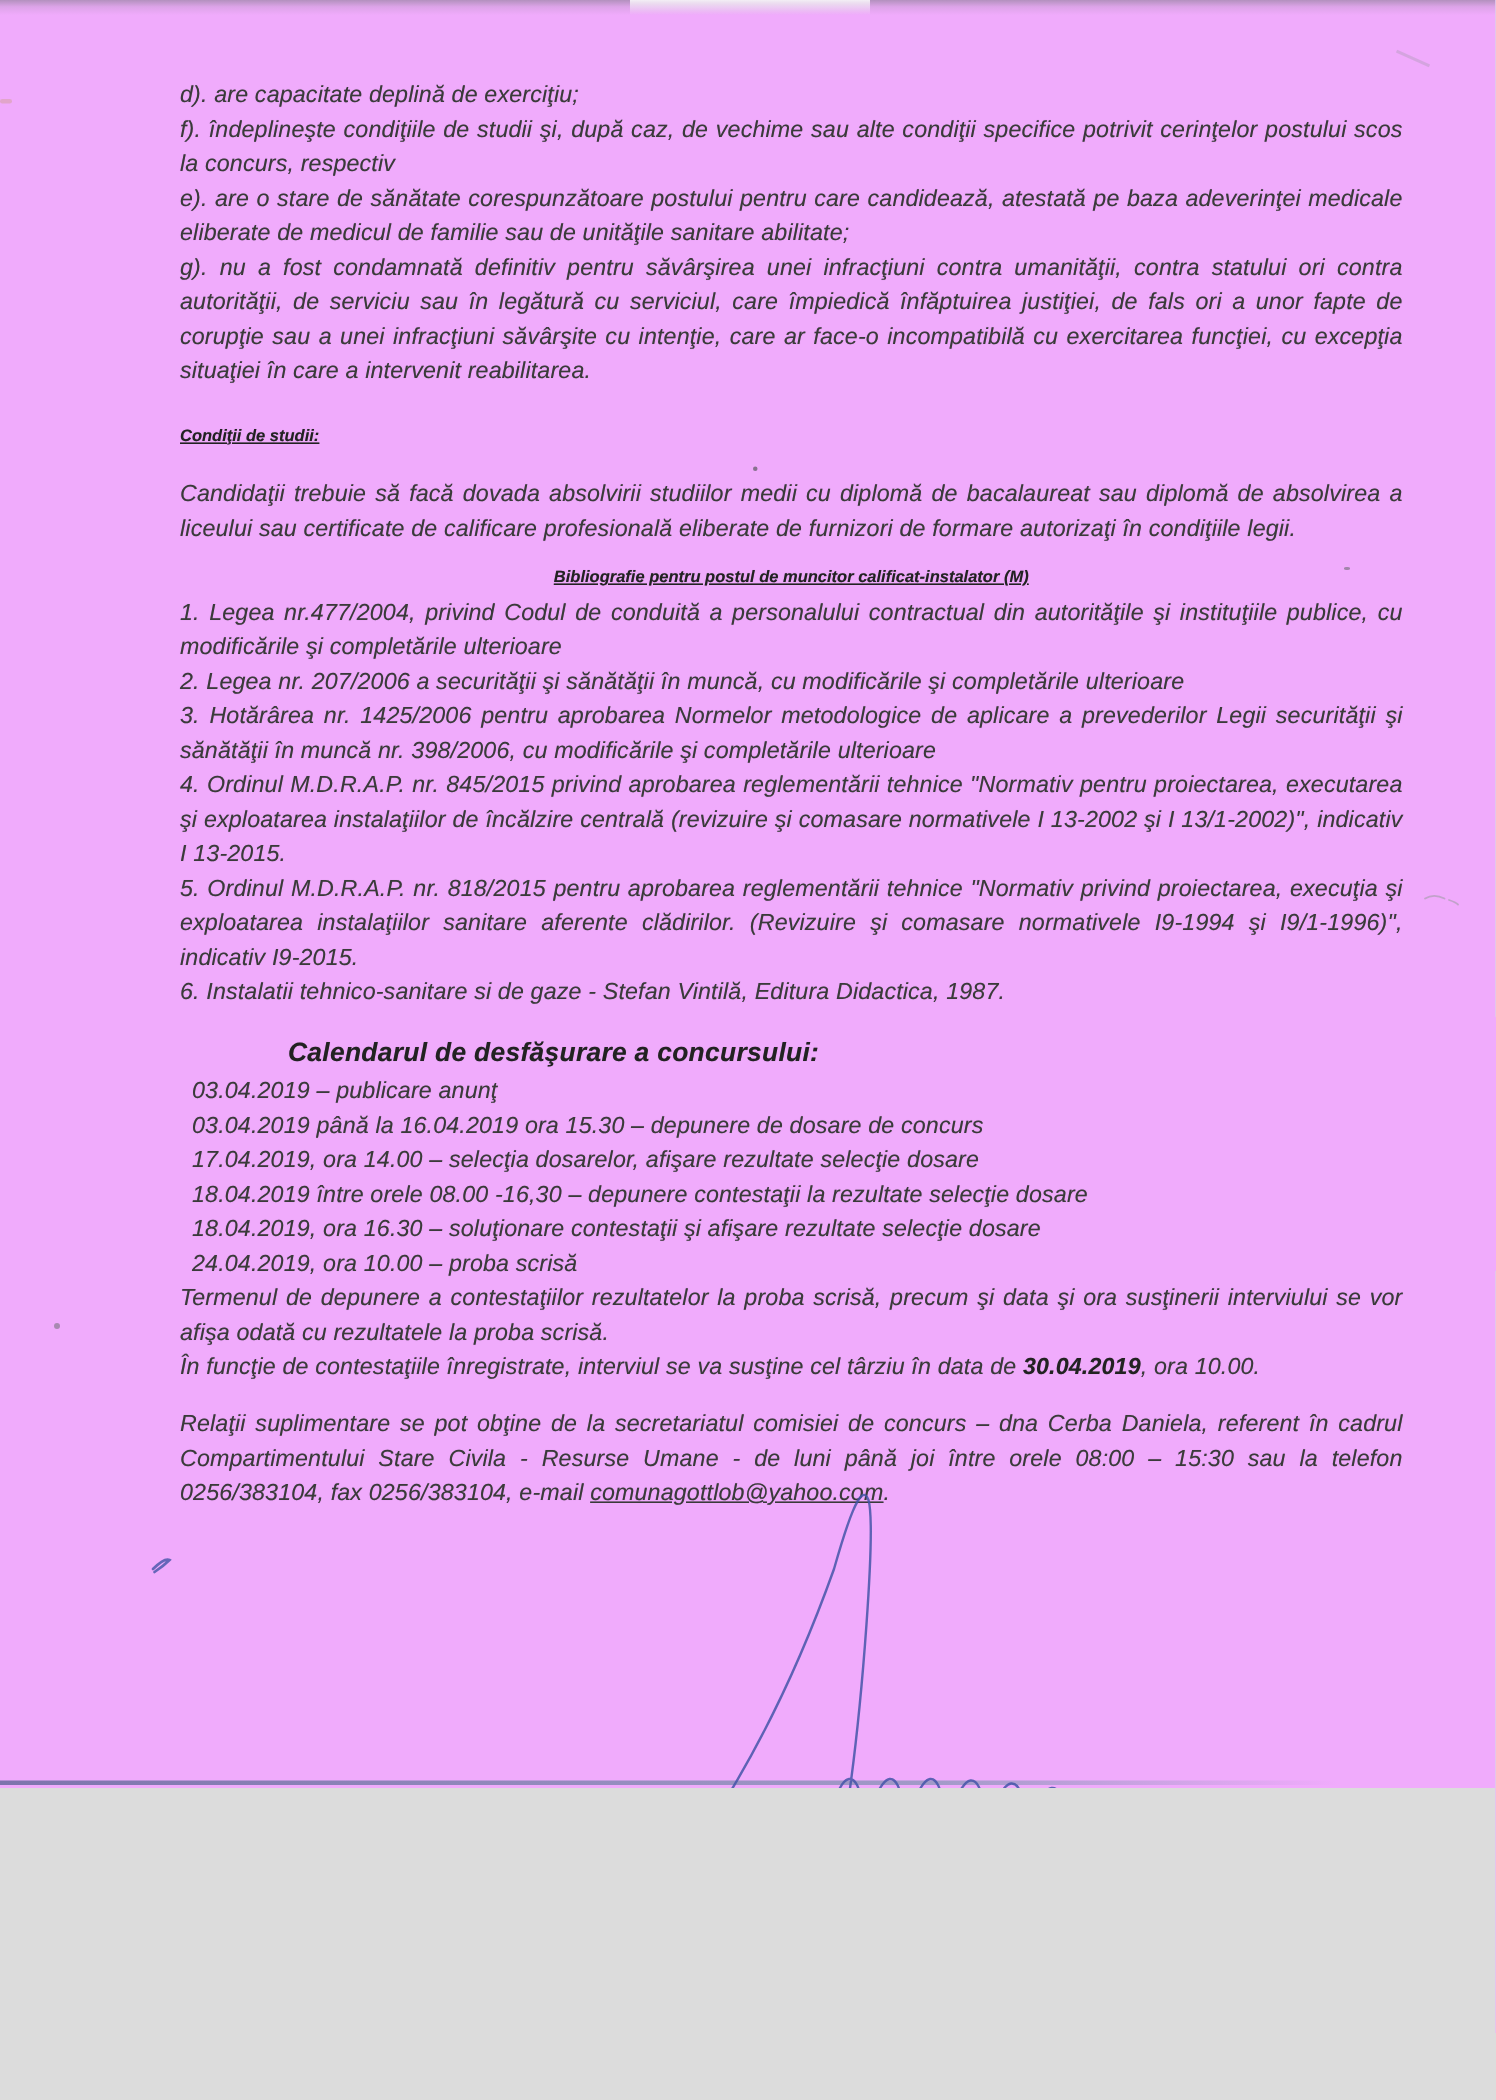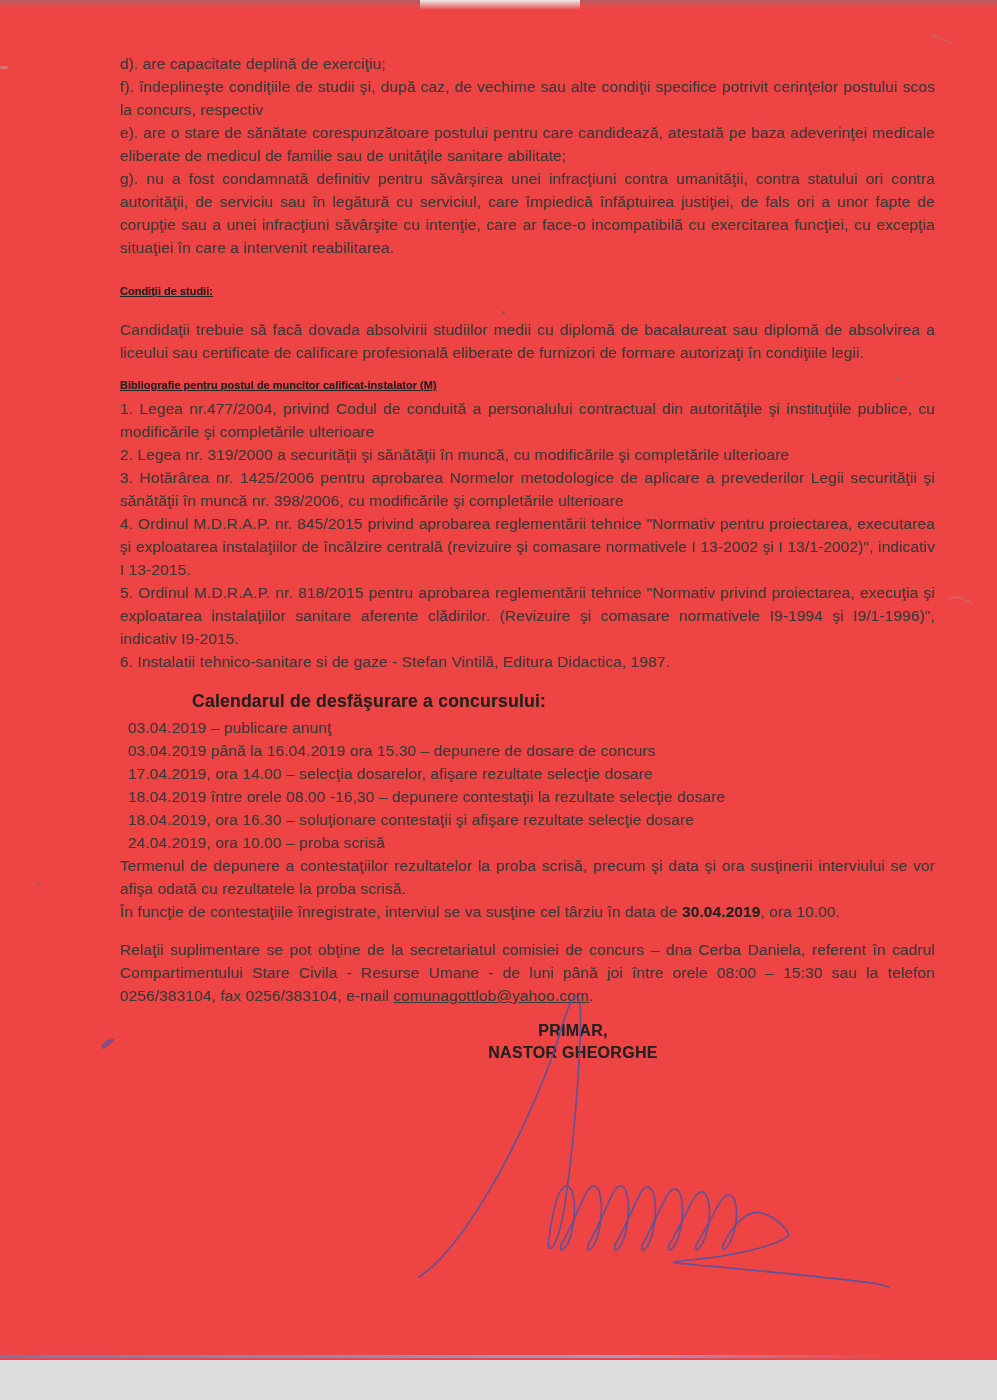--- a/index.html
+++ b/index.html
@@ -1,33 +1,34 @@
 <!DOCTYPE html>
 <html><head>
 <meta charset="utf-8">
 <style>
   html,body{margin:0;padding:0;background:#dcdcdc;}
   .page{
-    position:relative; width:997px; height:1360px; margin:0;
-    background:#ef4444; overflow:hidden;
+    position:relative; width:997px; height:1192px; margin:0;
+    background:#f0abfc; overflow:hidden;
     font-family:"Liberation Sans", sans-serif;
+    font-style:italic;
   }
   .content{position:absolute; left:120px; right:62px; top:52px;}
   .content p{
     margin:0; font-size:15.5px; line-height:23px; color:#3a3a3a;
     text-align:justify; text-shadow:0 0 .45px rgba(58,58,58,.38);
     letter-spacing:.1px;
   }
   .bold{font-weight:bold; color:#222;}
   .uh{
     display:block; font-size:11px; font-weight:bold; color:#222;
     text-decoration:underline; margin:21px 0 15px 0; line-height:23px;
     text-shadow:0 0 .45px rgba(30,30,30,.4);
   }
-  .bib-h{margin:10px 0 0 0;}
+  .bib-h{margin:10px 0 0 0;text-align:center;}
   .cal-h{
     display:block; font-size:17.6px; font-weight:bold; color:#222;
     margin:15px 0 2px 72px; line-height:26px; letter-spacing:.2px;
     text-shadow:0 0 .45px rgba(30,30,30,.4);
   }
   .content p.cal{text-align:left; margin-left:8px;}
   .content p.ih{margin-top:14px; font-weight:bold; color:#222;}
   .content p.contact{margin-top:15px;}
   .email{text-decoration:underline;}
   .sig-block{margin:13px 0 0 303px; width:300px;}
@@ -71,43 +72,39 @@
     <p>d). are capacitate deplină de exerciţiu;</p>
     <p>f). îndeplineşte condiţiile de studii şi, după caz, de vechime sau alte condiţii specifice potrivit cerinţelor postului scos la concurs, respectiv</p>
     <p>e). are o stare de sănătate corespunzătoare postului pentru care candidează, atestată pe baza adeverinţei medicale eliberate de medicul de familie sau de unităţile sanitare abilitate;</p>
     <p>g). nu a fost condamnată definitiv pentru săvârşirea unei infracţiuni contra umanităţii, contra statului ori contra autorităţii, de serviciu sau în legătură cu serviciul, care împiedică înfăptuirea justiţiei, de fals ori a unor fapte de corupţie sau a unei infracţiuni săvârşite cu intenţie, care ar face-o incompatibilă cu exercitarea funcţiei, cu excepţia situaţiei în care a intervenit reabilitarea.</p>
 
     <span class="uh">Condiţii de studii:</span>
     <p>Candidaţii trebuie să facă dovada absolvirii studiilor medii cu diplomă de bacalaureat sau diplomă de absolvirea a liceului sau certificate de calificare profesională eliberate de furnizori de formare autorizaţi în condiţiile legii.</p>
 
     <span class="uh bib-h">Bibliografie pentru postul de muncitor calificat-instalator (M)</span>
     <p>1. Legea nr.477/2004, privind Codul de conduită a personalului contractual din autorităţile şi instituţiile publice, cu modificările şi completările ulterioare</p>
-    <p>2. Legea nr. 319/2000 a securităţii şi sănătăţii în muncă, cu modificările şi completările ulterioare</p>
+    <p>2. Legea nr. 207/2006 a securităţii şi sănătăţii în muncă, cu modificările şi completările ulterioare</p>
     <p>3. Hotărârea nr. 1425/2006 pentru aprobarea Normelor metodologice de aplicare a prevederilor Legii securităţii şi sănătăţii în muncă nr. 398/2006, cu modificările şi completările ulterioare</p>
     <p>4. Ordinul M.D.R.A.P. nr. 845/2015 privind aprobarea reglementării tehnice "Normativ pentru proiectarea, executarea şi exploatarea instalaţiilor de încălzire centrală (revizuire şi comasare normativele I 13-2002 şi I 13/1-2002)", indicativ I 13-2015.</p>
     <p>5. Ordinul M.D.R.A.P. nr. 818/2015 pentru aprobarea reglementării tehnice "Normativ privind proiectarea, execuţia şi exploatarea instalaţiilor sanitare aferente clădirilor. (Revizuire şi comasare normativele I9-1994 şi I9/1-1996)", indicativ I9-2015.</p>
     <p>6. Instalatii tehnico-sanitare si de gaze - Stefan Vintilă, Editura Didactica, 1987.</p>
 
     <span class="cal-h">Calendarul de desfăşurare a concursului:</span>
     <p class="cal">03.04.2019 – publicare anunţ</p>
     <p class="cal">03.04.2019 până la 16.04.2019 ora 15.30 – depunere de dosare de concurs</p>
     <p class="cal">17.04.2019, ora 14.00 – selecţia dosarelor, afişare rezultate selecţie dosare</p>
     <p class="cal">18.04.2019 între orele 08.00 -16,30 – depunere contestaţii la rezultate selecţie dosare</p>
     <p class="cal">18.04.2019, ora 16.30 – soluţionare contestaţii şi afişare rezultate selecţie dosare</p>
     <p class="cal">24.04.2019, ora 10.00 – proba scrisă</p>
 
     <p>Termenul de depunere a contestaţiilor rezultatelor la proba scrisă, precum şi data şi ora susţinerii interviului se vor afişa odată cu rezultatele la proba scrisă.</p>
     <p><span>În funcţie de contestaţiile înregistrate, interviul se va susţine cel târziu în data de </span><span class="bold">30.04.2019</span><span>, ora 10.00.</span></p>
 
     <p class="contact"><span>Relaţii suplimentare se pot obţine de la secretariatul comisiei de concurs – dna Cerba Daniela, referent în cadrul Compartimentului Stare Civila - Resurse Umane - de luni până joi între orele 08:00 – 15:30 sau la telefon 0256/383104, fax 0256/383104, e-mail </span><span class="email">comunagottlob@yahoo.com</span><span>.</span></p>
 
-    <div class="sig-block">
-      <p>PRIMAR,</p>
-      <p>NASTOR GHEORGHE</p>
-    </div>
 
   </div>
 
   <svg class="ink-svg" width="997" height="1400" viewBox="0 0 997 1400">
     <path fill="none" stroke="#4455a8" stroke-width="1.6" stroke-linecap="round" opacity="0.85" d="M 419 1277
              C 458 1252, 516 1158, 556 1046
              C 564 1018, 574 986, 579 1000
              C 584 1018, 575 1136, 565 1204
              C 560 1238, 551 1256, 548 1245
              C 552 1214, 558 1187, 566 1186 C 575 1185, 577 1213, 571 1235 C 567 1249, 559 1255, 561 1245

